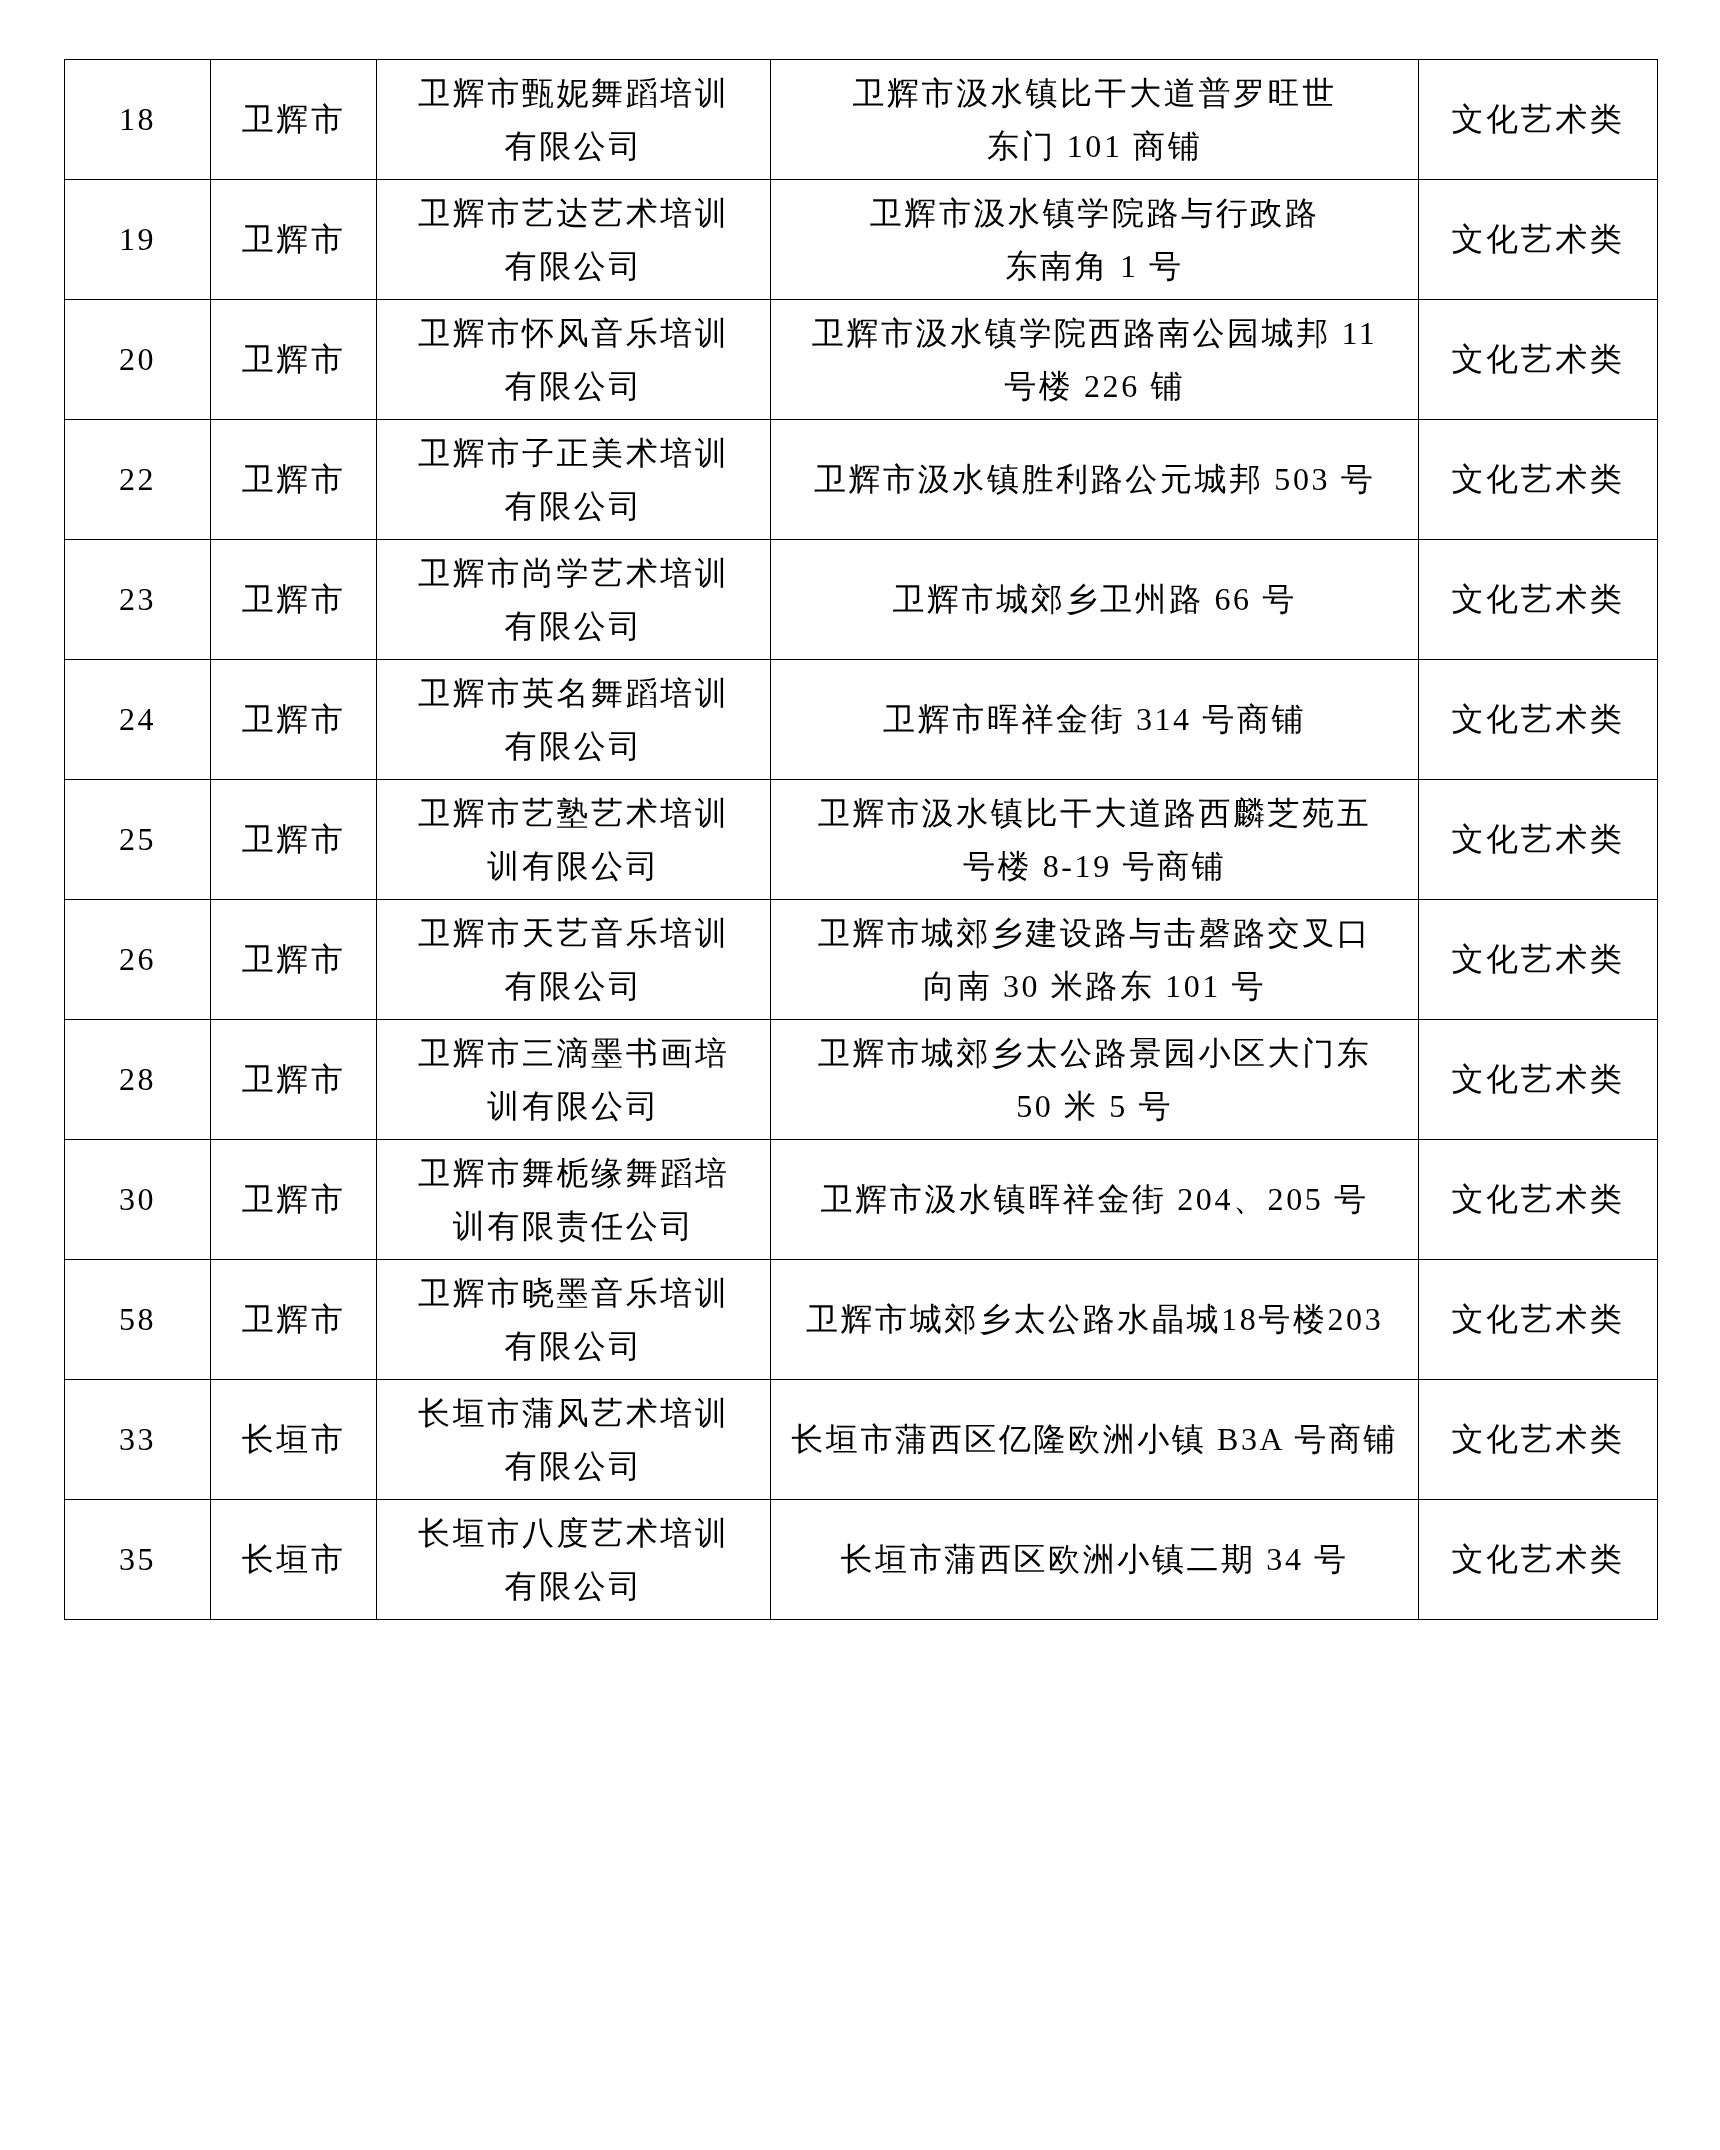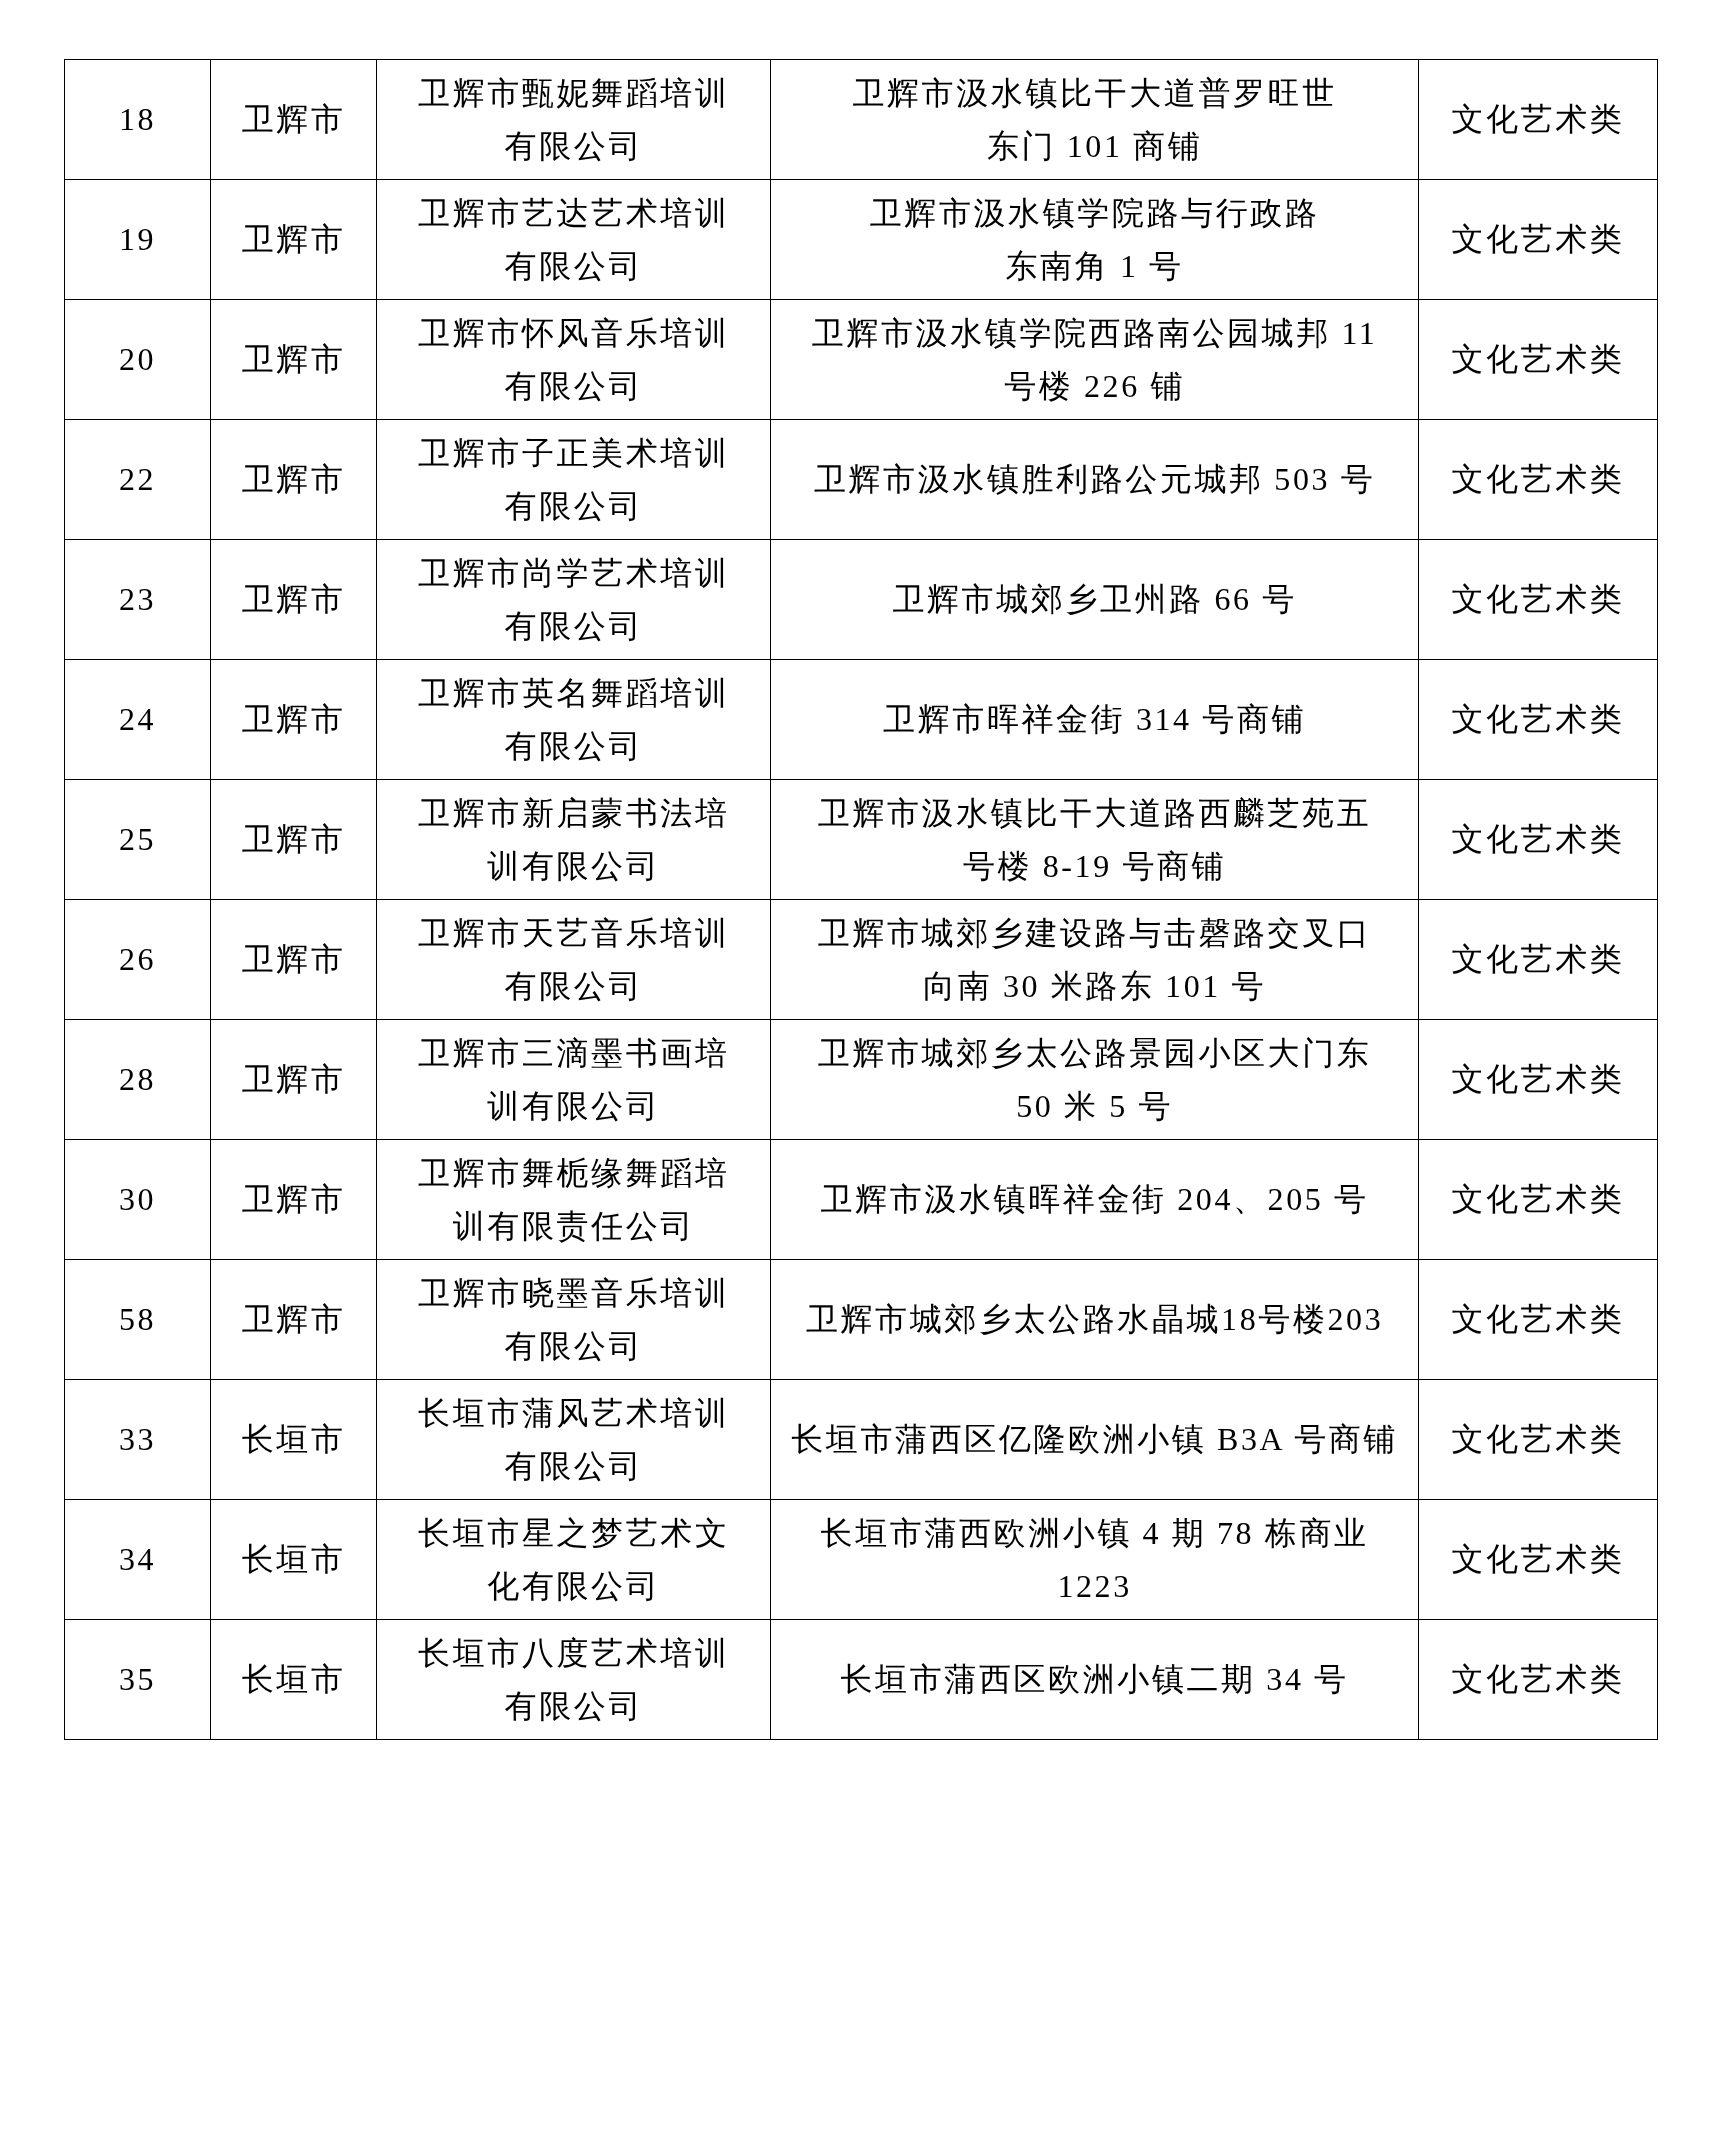--- a/index.html
+++ b/index.html
@@ -111,21 +111,21 @@
         <td>24</td>
         <td>卫辉市</td>
         <td>卫辉市英名舞蹈培训
 有限公司</td>
         <td>卫辉市晖祥金街 314 号商铺</td>
         <td>文化艺术类</td>
       </tr>
       <tr>
         <td>25</td>
         <td>卫辉市</td>
-        <td>卫辉市新启蒙书法培
+        <td>卫辉市艺塾艺术培训
 训有限公司</td>
         <td>卫辉市汲水镇比干大道路西麟芝苑五
 号楼 8-19 号商铺</td>
         <td>文化艺术类</td>
       </tr>
       <tr>
         <td>26</td>
         <td>卫辉市</td>
         <td>卫辉市天艺音乐培训
 有限公司</td>
@@ -160,29 +160,20 @@
       </tr>
       <tr>
         <td>33</td>
         <td>长垣市</td>
         <td>长垣市蒲风艺术培训
 有限公司</td>
         <td>长垣市蒲西区亿隆欧洲小镇 B3A 号商铺</td>
         <td>文化艺术类</td>
       </tr>
       <tr>
-        <td>34</td>
-        <td>长垣市</td>
-        <td>长垣市星之梦艺术文
-化有限公司</td>
-        <td>长垣市蒲西欧洲小镇 4 期 78 栋商业
-1223</td>
-        <td>文化艺术类</td>
-      </tr>
-      <tr>
         <td>35</td>
         <td>长垣市</td>
         <td>长垣市八度艺术培训
 有限公司</td>
         <td>长垣市蒲西区欧洲小镇二期 34 号</td>
         <td>文化艺术类</td>
       </tr>
 
     </tbody>
   </table>

